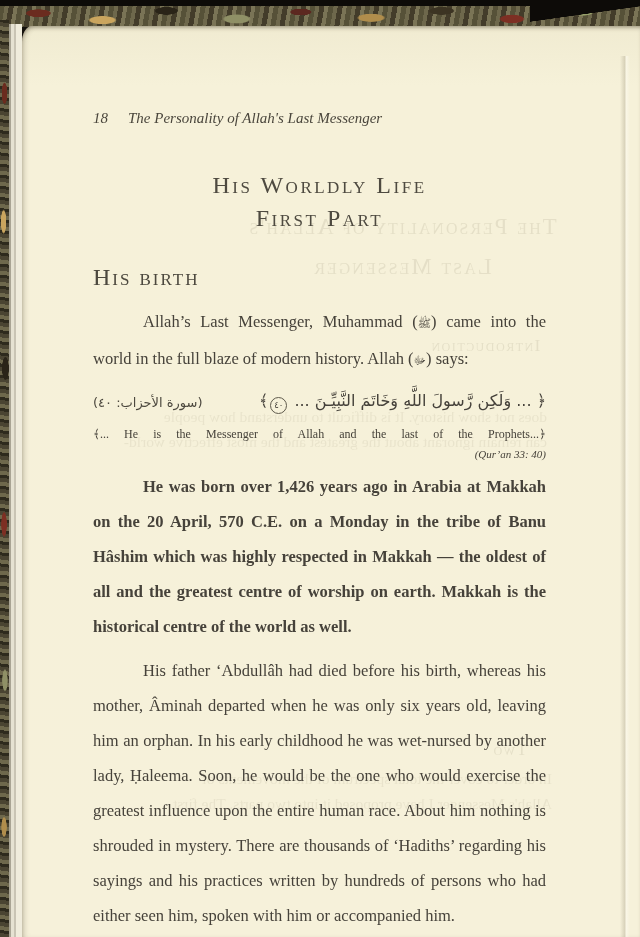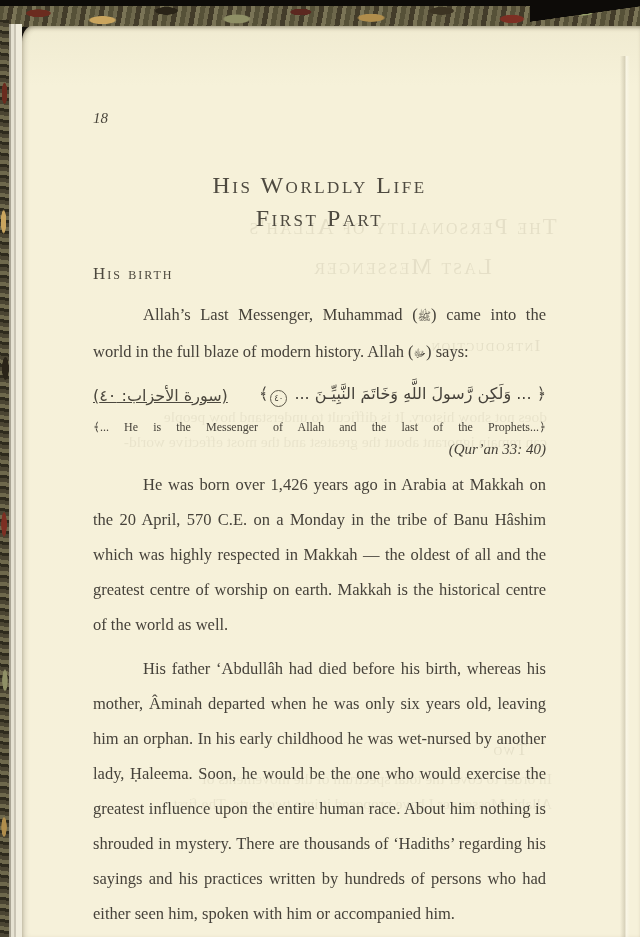--- a/index.html
+++ b/index.html
@@ -43,30 +43,30 @@
     box-shadow:inset 0 4px 5px -3px rgba(70,60,40,.55), inset 5px 0 7px -5px rgba(70,60,40,.45);}
   .crease{position:absolute;top:30px;bottom:0;left:598px;width:10px;
     background:linear-gradient(90deg,transparent,rgba(120,110,85,.22) 45%,rgba(252,250,240,.55) 65%,transparent);}
 
   
   .content{position:absolute;left:71px;top:84px;width:453px;color:#46423a;}
   .running-header{display:flex;align-items:baseline;font-style:italic;font-size:15px;color:#4a463c;}
   .running-header .pgnum{margin-right:20px;}
   .part-title{margin-top:42px;text-align:center;font-variant:small-caps;font-size:24px;
     letter-spacing:2.5px;line-height:33px;color:#4e4a40;}
-  .sec-heading{margin-top:27px;font-variant:small-caps;font-size:17px;letter-spacing:2px;color:#4c483e;}
+  .sec-heading{margin-top:27px;font-variant:small-caps;font-size:24px;letter-spacing:2px;color:#4c483e;}
   .para{margin:0;margin-top:13px;font-size:16.5px;line-height:35px;text-align:justify;text-indent:50px;}
   .hon{font-family:"DejaVu Sans",sans-serif;font-size:11px;}
   .verse-row{margin-top:13px;display:flex;justify-content:space-between;align-items:center;}
-  .verse-ref-ar{font-family:"DejaVu Sans",sans-serif;font-size:16px;color:#4c483e;text-decoration:underline;}
+  .verse-ref-ar{font-family:"DejaVu Sans",sans-serif;font-size:13px;color:#4c483e;}
   .verse-ar{font-family:"DejaVu Sans",sans-serif;font-size:16px;color:#45413a;}
   .ayah-circle{display:inline-flex;align-items:center;justify-content:center;width:15px;height:15px;
     border:1px solid #5f5a4c;border-radius:50%;font-size:8.5px;vertical-align:-2px;margin:0 2px;text-align:center;}
   .translation{margin-top:8px;font-size:12px;line-height:25px;text-align:justify;text-align-last:justify;}
-  .verse-ref-en{margin-top:1px;text-align:right;font-style:italic;font-size:15px;}
+  .verse-ref-en{margin-top:1px;text-align:right;font-style:italic;font-size:11px;}
   .justify-last{text-align-last:justify;}
 
   
   .ghost{position:absolute;transform:scaleX(-1);color:#8f886d;opacity:.16;filter:blur(.4px);
     pointer-events:none;white-space:nowrap;}
   .ghost-title{font-variant:small-caps;letter-spacing:2px;font-size:23px;}
   .ghost-sc{font-variant:small-caps;letter-spacing:1.5px;font-size:17px;}
   .ghost-body{font-size:15.5px;opacity:.12;}
 </style>
 </head>
@@ -89,40 +89,41 @@
     <div class="ghost ghost-sc" style="top:714px;left:470px;">Two</div>
     <div class="ghost ghost-body" style="top:744px;left:90px;width:440px;">In order to cover the total spectrum of the movements of</div>
     <div class="ghost ghost-body" style="top:769px;left:90px;width:440px;">Allah's Messenger I have proposed it into two parts. The first</div>
 
     <div class="crease"></div>
 
     <div class="content">
 
       <div class="running-header">
         <span class="pgnum">18</span>
+        <span>The Personality of Allah's Last Messenger</span>
       </div>
 
       <div class="part-title">
         <div>His Worldly Life</div>
         <div>First Part</div>
       </div>
 
       <div class="sec-heading" style="margin-top:29px;">His birth</div>
 
       <p class="para"><span>Allah’s Last Messenger, Muhammad (</span><span class="hon">ﷺ</span><span>) came into the world in the full blaze of modern history. Allah (</span><span class="hon">ﷻ</span><span>) says:</span></p>
 
       <div class="verse-row">
         <span class="verse-ref-ar" dir="rtl">(سورة الأحزاب: ٤٠)</span>
         <span class="verse-ar" dir="rtl"><span>﴿</span><span> ... وَلَكِن رَّسولَ اللَّهِ وَخَاتَمَ النَّبِيِّـنَ ... </span><span class="ayah-circle">٤٠</span><span>﴾</span></span>
       </div>
 
       <div class="translation"><span>﴾</span><span>... He is the Messenger of Allah and the last of the Prophets...</span><span>﴿</span></div>
       <div class="verse-ref-en">(Qur’an 33: 40)</div>
 
-      <p class="para" style="margin-top:9px;">He was born over 1,426 years ago in Arabia at Makkah on the 20 April, 570 C.E. on a Monday in the tribe of Banu Hâshim which was highly respected in Makkah — the oldest of all and the greatest centre of worship on earth. Makkah is the historical centre of the world as well.</p>
+      <p class="para" style="margin-top:9px;font-weight:bold;">He was born over 1,426 years ago in Arabia at Makkah on the 20 April, 570 C.E. on a Monday in the tribe of Banu Hâshim which was highly respected in Makkah — the oldest of all and the greatest centre of worship on earth. Makkah is the historical centre of the world as well.</p>
 
       <p class="para" style="margin-top:9px;">His father ‘Abdullâh had died before his birth, whereas his mother, Âminah departed when he was only six years old, leaving him an orphan. In his early childhood he was wet-nursed by another lady, Ḥaleema. Soon, he would be the one who would exercise the greatest influence upon the entire human race. About him nothing is shrouded in mystery. There are thousands of ‘Hadiths’ regarding his sayings and his practices written by hundreds of persons who had either seen him, spoken with him or accompanied him.</p>
 
 
 
     </div>
   </div>
 </div>
 
 </body></html>

